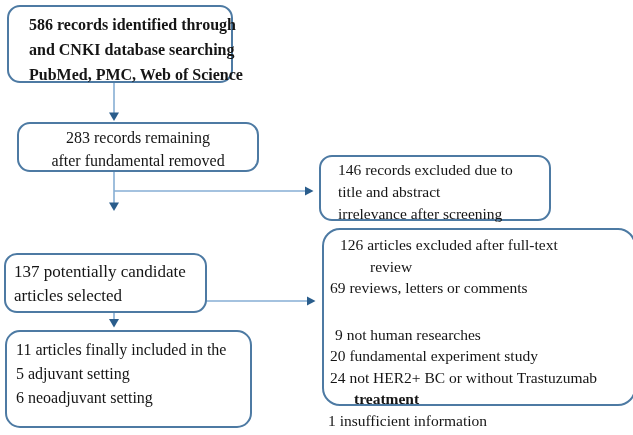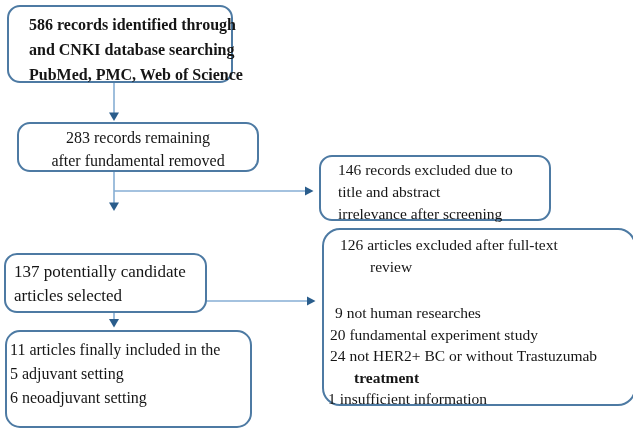--- a/index.html
+++ b/index.html
@@ -34,21 +34,21 @@
 
   
   #box-dedup { left: 17px; top: 122px; width: 242px; height: 50px; padding-top: 2px; font-size: 16px; text-align: center; }
   #box-dedup .ln { line-height: 23px; }
 
   
   #box-candidates { left: 4px; top: 213px; width: 203px; height: 60px; padding: 5px 4px 0 8px; font-size: 17px; margin-top: 40px; }
   #box-candidates .ln { line-height: 24px; }
 
   
-  #box-included { left: 5px; top: 330px; width: 247px; height: 98px; padding: 6px 4px 0 3px; font-size: 16px; border-radius: 15px; }
+  #box-included { left: 5px; top: 330px; width: 247px; height: 98px; padding: 6px 4px 0 9px; font-size: 16px; border-radius: 15px; }
   #box-included .ln { line-height: 24px; }
 
   
   #box-title-excluded { left: 319px; top: 155px; width: 232px; height: 66px; padding: 2px 4px 0 17px; font-size: 15.5px; }
   #box-title-excluded .ln { line-height: 22px; }
 
   
   #box-fulltext-excluded { left: 322px; top: 228px; width: 314px; height: 178px; padding: 4px 2px 0 4px; font-size: 15.5px; border-radius: 18px; }
   #box-fulltext-excluded .ln { line-height: 21.5px; }
   #box-fulltext-excluded .ind-a { padding-left: 12px; }
@@ -101,20 +101,21 @@
   </div>
 
   <div id="box-candidates" class="fbox">
     <div class="ln">137 potentially candidate</div>
     <div class="ln">articles selected</div>
   </div>
 
   <div id="box-fulltext-excluded" class="fbox">
     <div class="ln ind-a">126 articles excluded after full-text</div>
     <div class="ln ind-b">review</div>
+    <div class="ln ind-c">69 reviews, letters or comments</div>
     <div class="ln ind-d">9 not human researches</div>
     <div class="ln ind-c">20 fundamental experiment study</div>
     <div class="ln ind-c">24 not HER2+ BC or without Trastuzumab</div>
     <div class="ln ind-e">treatment</div>
     <div class="ln ind-f">1 insufficient information</div>
   </div>
 
   <div id="box-included" class="fbox">
     <div class="ln">11 articles finally included in the</div>
     <div class="ln">5 adjuvant setting</div>

